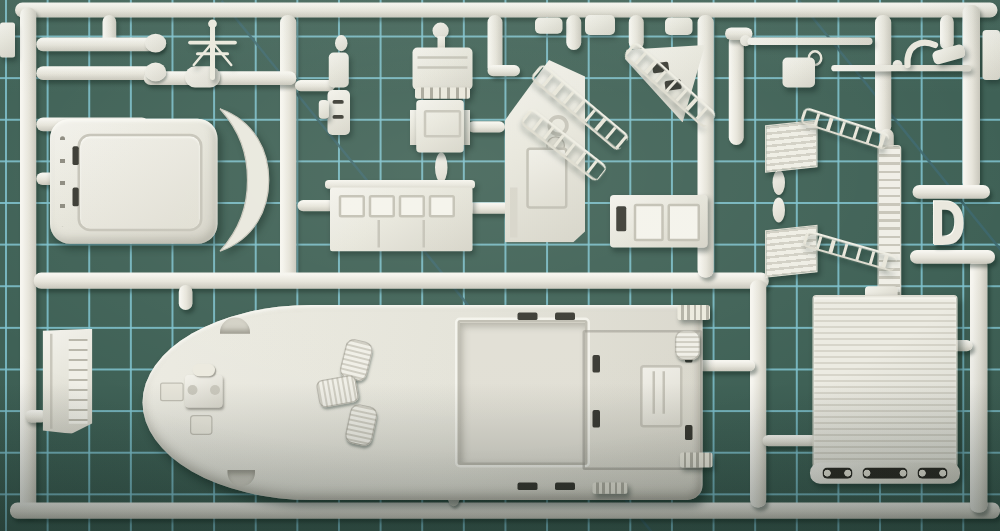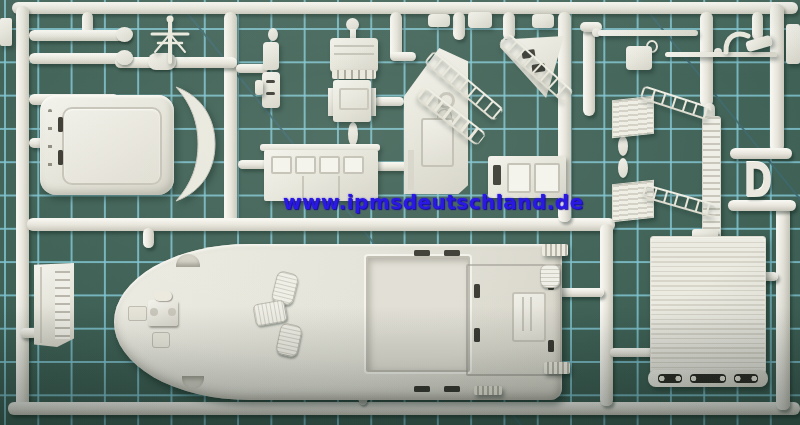--- a/index.html
+++ b/index.html
@@ -258,15 +258,14 @@
   <div class="part corrugated" style="left:650px;top:236px;width:114px;height:136px;border-radius:3px;border:1px solid #dddbd0;
               box-shadow:inset 0 2px 2px rgba(255,255,250,.7), 3px 4px 6px rgba(10,28,22,.42);"></div>
   <div class="part" style="left:648px;top:370px;width:120px;height:17px;border-radius:8px;">
     <div class="slot" style="left:10px;top:4px;width:24px;height:9px;border-radius:4px;background-image:radial-gradient(circle at 16% 50%, #e8e6da 2.5px, transparent 3px),radial-gradient(circle at 84% 50%, #e8e6da 2.5px, transparent 3px);background-color:#2e2d27;"></div>
     <div class="slot" style="left:42px;top:4px;width:36px;height:9px;border-radius:4px;background-image:radial-gradient(circle at 10% 50%, #e8e6da 2.5px, transparent 3px),radial-gradient(circle at 90% 50%, #e8e6da 2.5px, transparent 3px);background-color:#2e2d27;"></div>
     <div class="slot" style="left:86px;top:4px;width:24px;height:9px;border-radius:4px;background-image:radial-gradient(circle at 16% 50%, #e8e6da 2.5px, transparent 3px),radial-gradient(circle at 84% 50%, #e8e6da 2.5px, transparent 3px);background-color:#2e2d27;"></div>
   </div>
 
   <div class="vignette"></div>
 
-  <div class="watermark">www.ipmsdeutschland.de</div>
 
 </div>
 
 </body></html>

